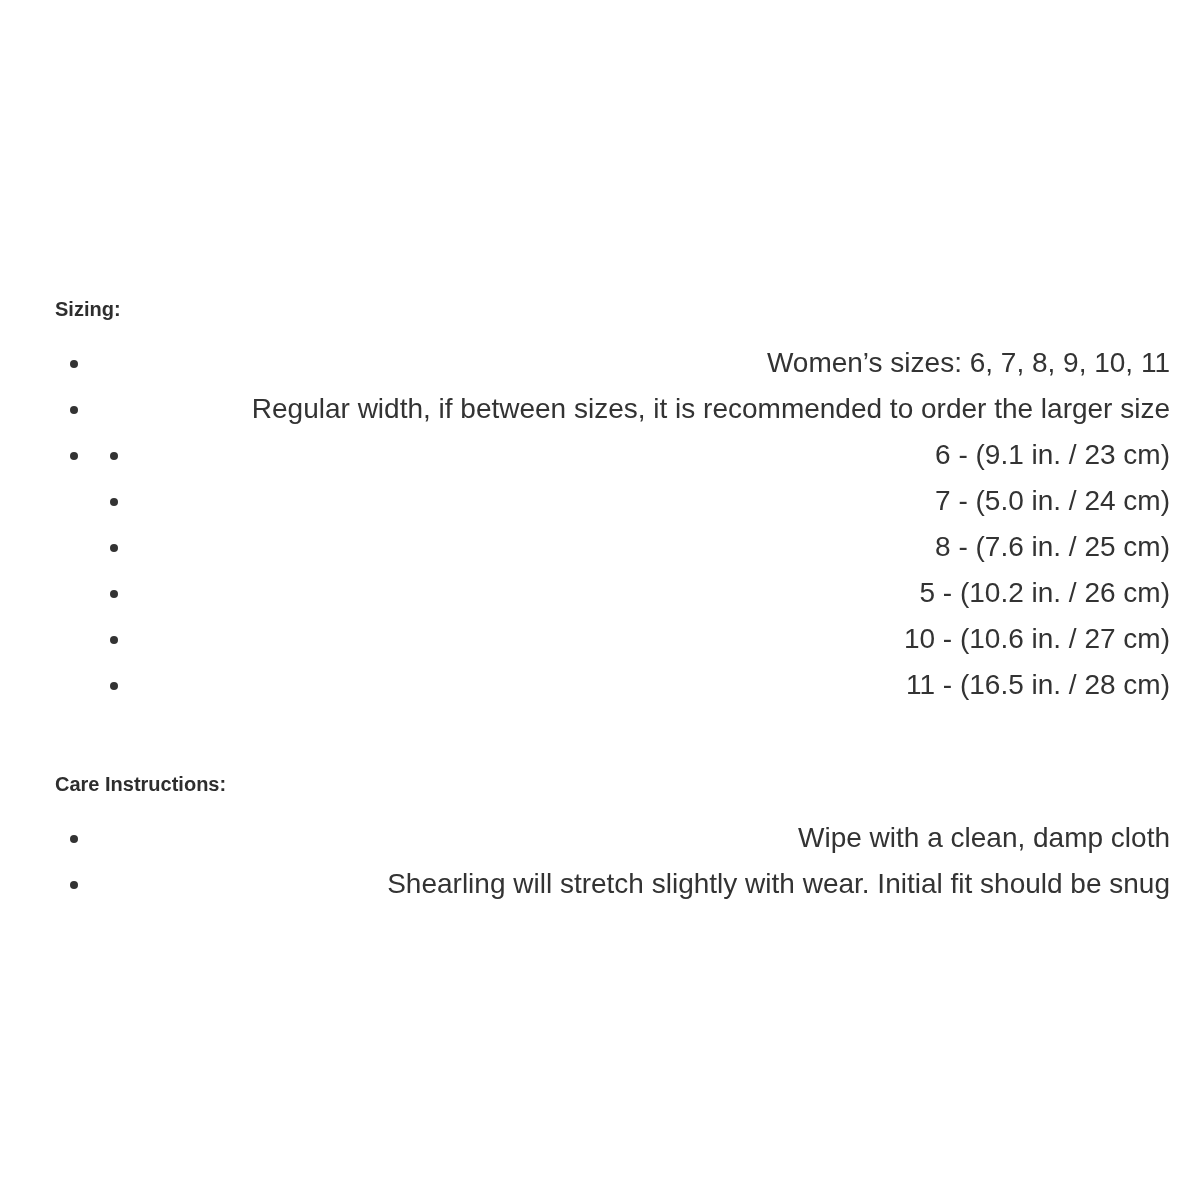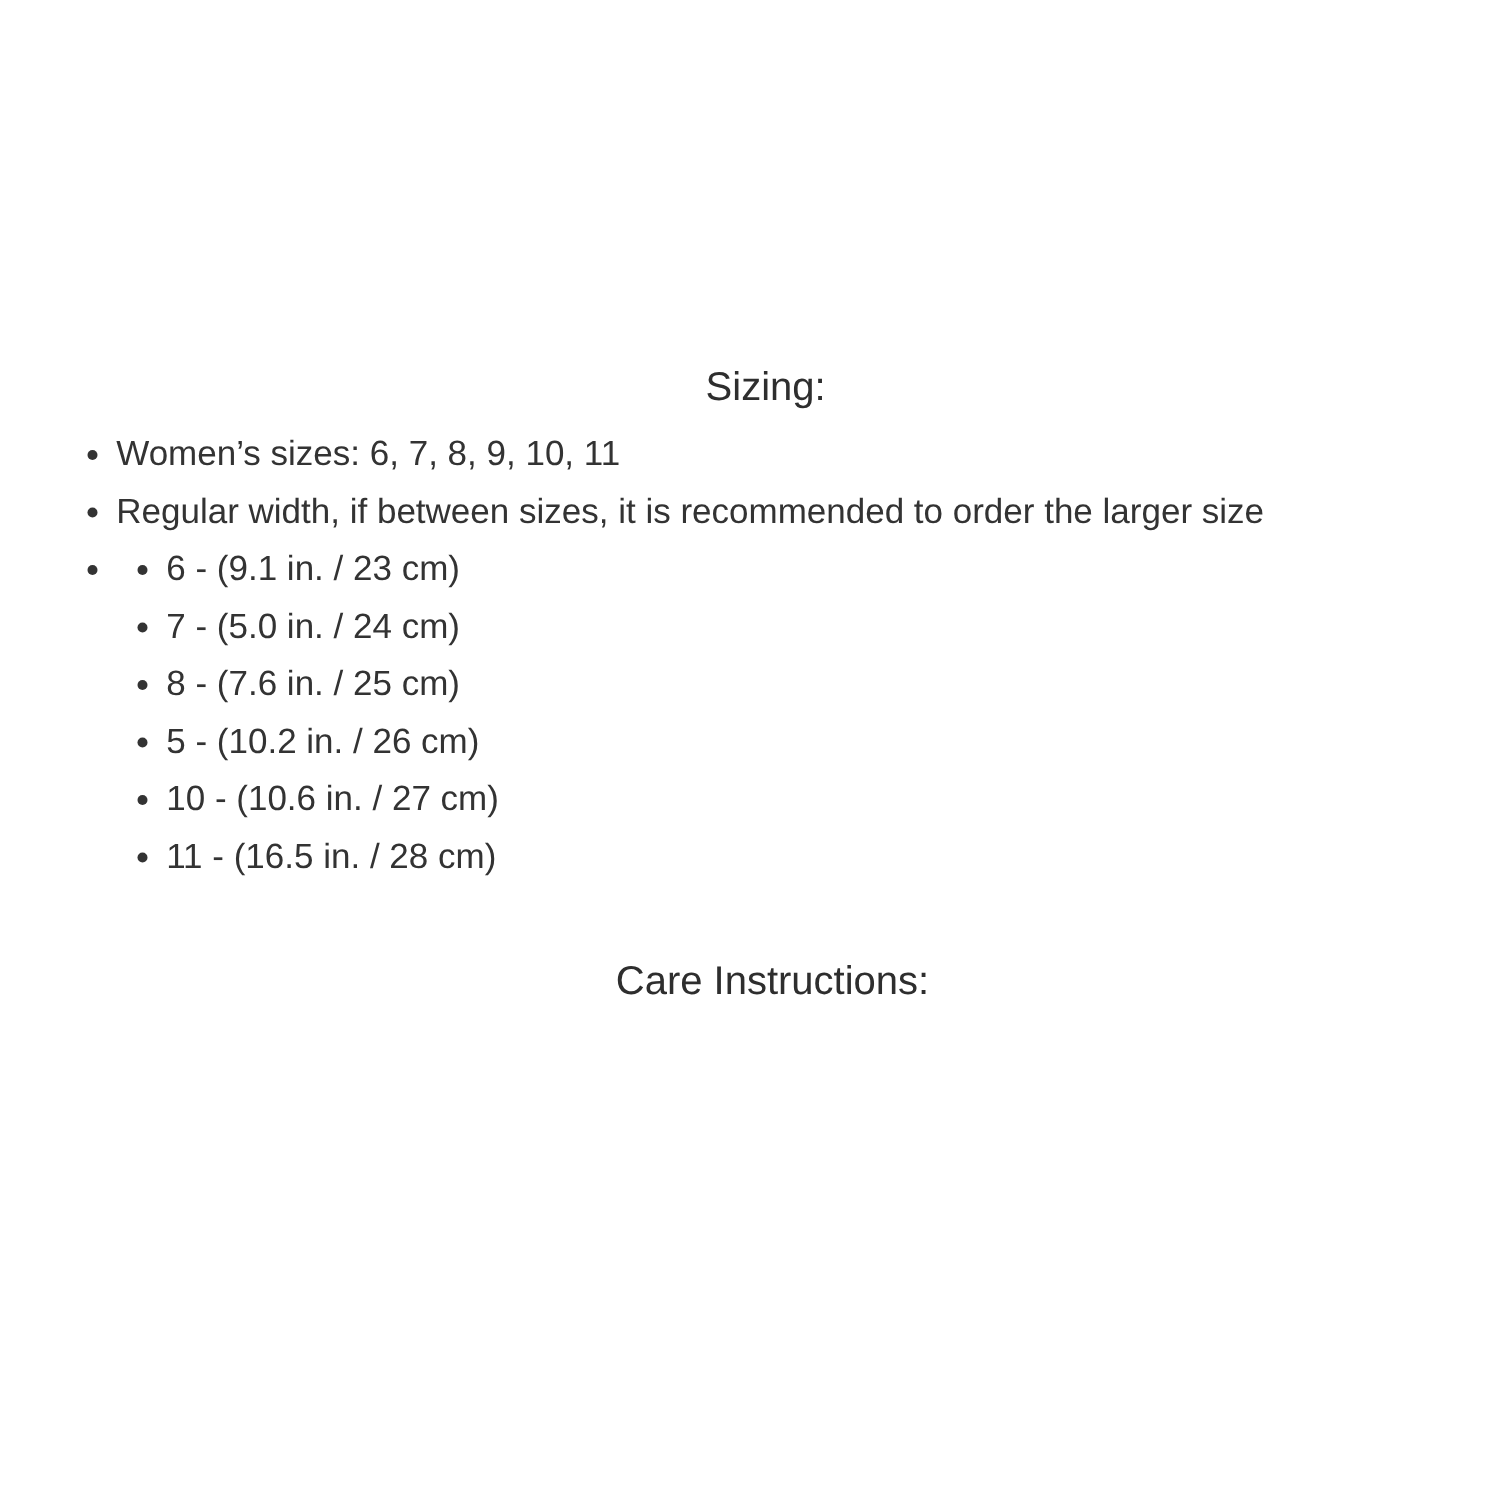--- a/index.html
+++ b/index.html
@@ -15,40 +15,39 @@
     color: #333333;
     overflow: hidden;
   }
   .content {
     position: absolute;
     left: 55px;
     top: 291px;
     right: 30px;
   }
   .section-heading {
-    font-size: 32px;
+    font-size: 20px;
     line-height: 36px;
-    font-weight: 400;
+    font-weight: 700;
     margin: 0 0 13px 0;
     color: #2e2e2e;
-    text-align: center;
   }
   .section-heading.care {
     margin-top: 58px;
-    margin-left: 11px;
   }
   ul.bullet-list {
     margin: 0;
     padding: 0 0 0 38px;
     list-style-type: disc;
   }
   ul.bullet-list li {
     font-size: 28px;
     line-height: 46px;
     color: #333333;
+    text-align: right;
   }
   ul.sub-list {
     margin: 0;
     padding: 0 0 0 40px;
     list-style-type: disc;
   }
 </style>
 </head>
 <body>
 
@@ -66,14 +65,18 @@
         <li>8 - (7.6 in. / 25 cm)</li>
         <li>5 - (10.2 in. / 26 cm)</li>
         <li>10 - (10.6 in. / 27 cm)</li>
         <li>11 - (16.5 in. / 28 cm)</li>
       </ul>
     </li>
   </ul>
 
   <h2 class="section-heading care">Care Instructions:</h2>
 
+  <ul class="bullet-list">
+    <li>Wipe with a clean, damp cloth</li>
+    <li>Shearling will stretch slightly with wear. Initial fit should be snug</li>
+  </ul>
 
 </div>
 
 </body></html>

